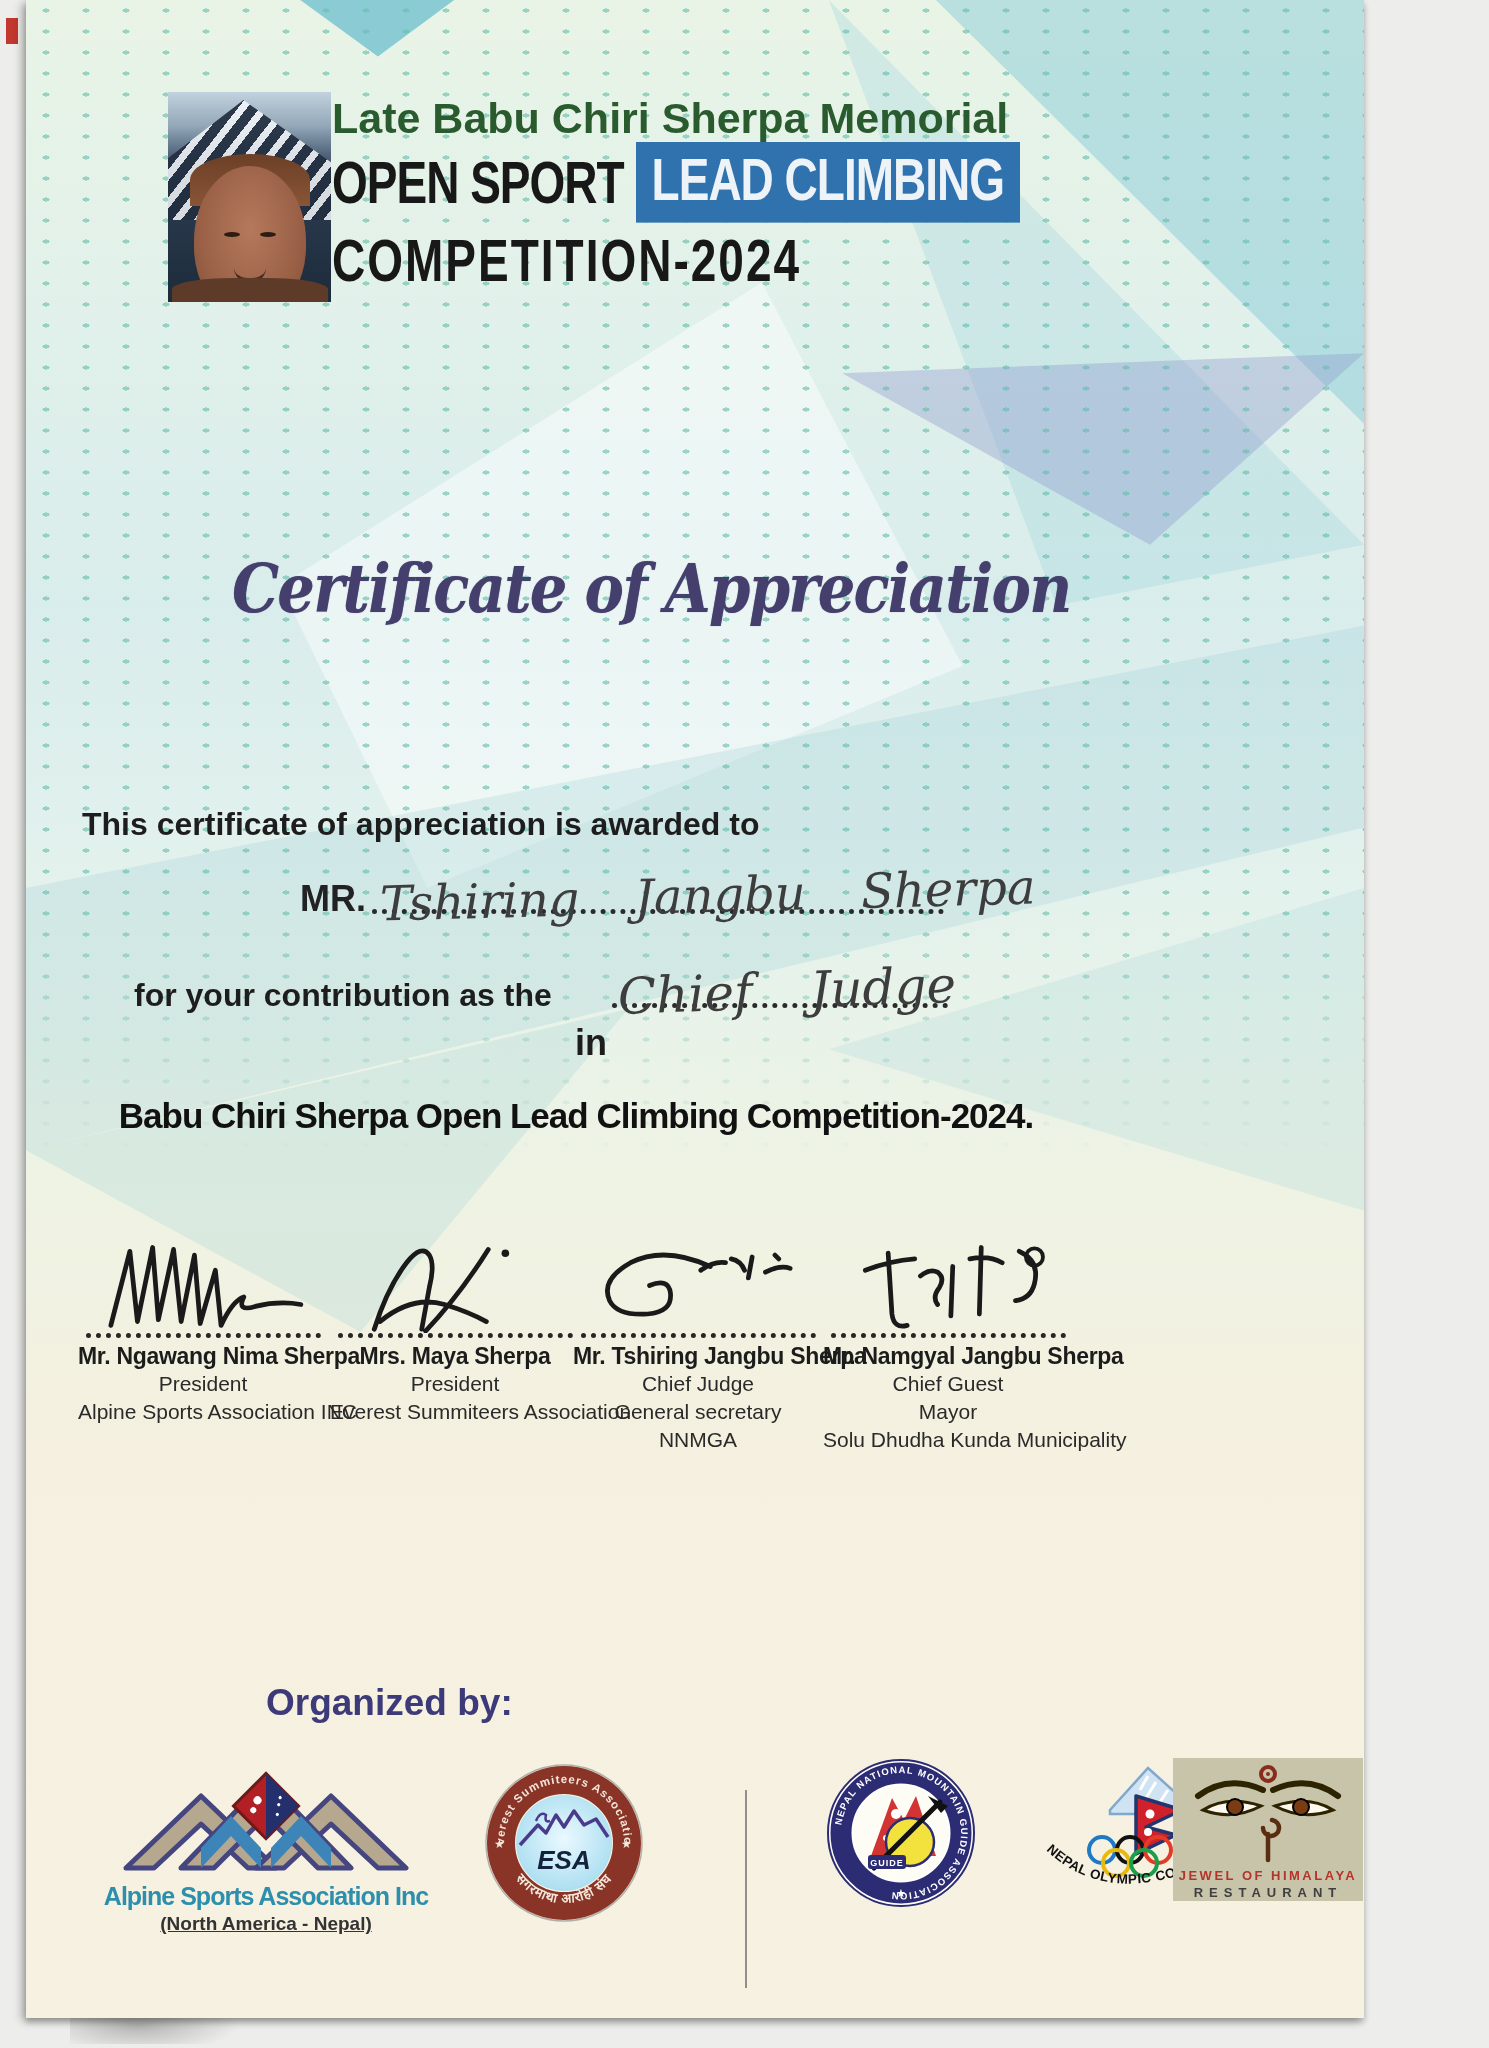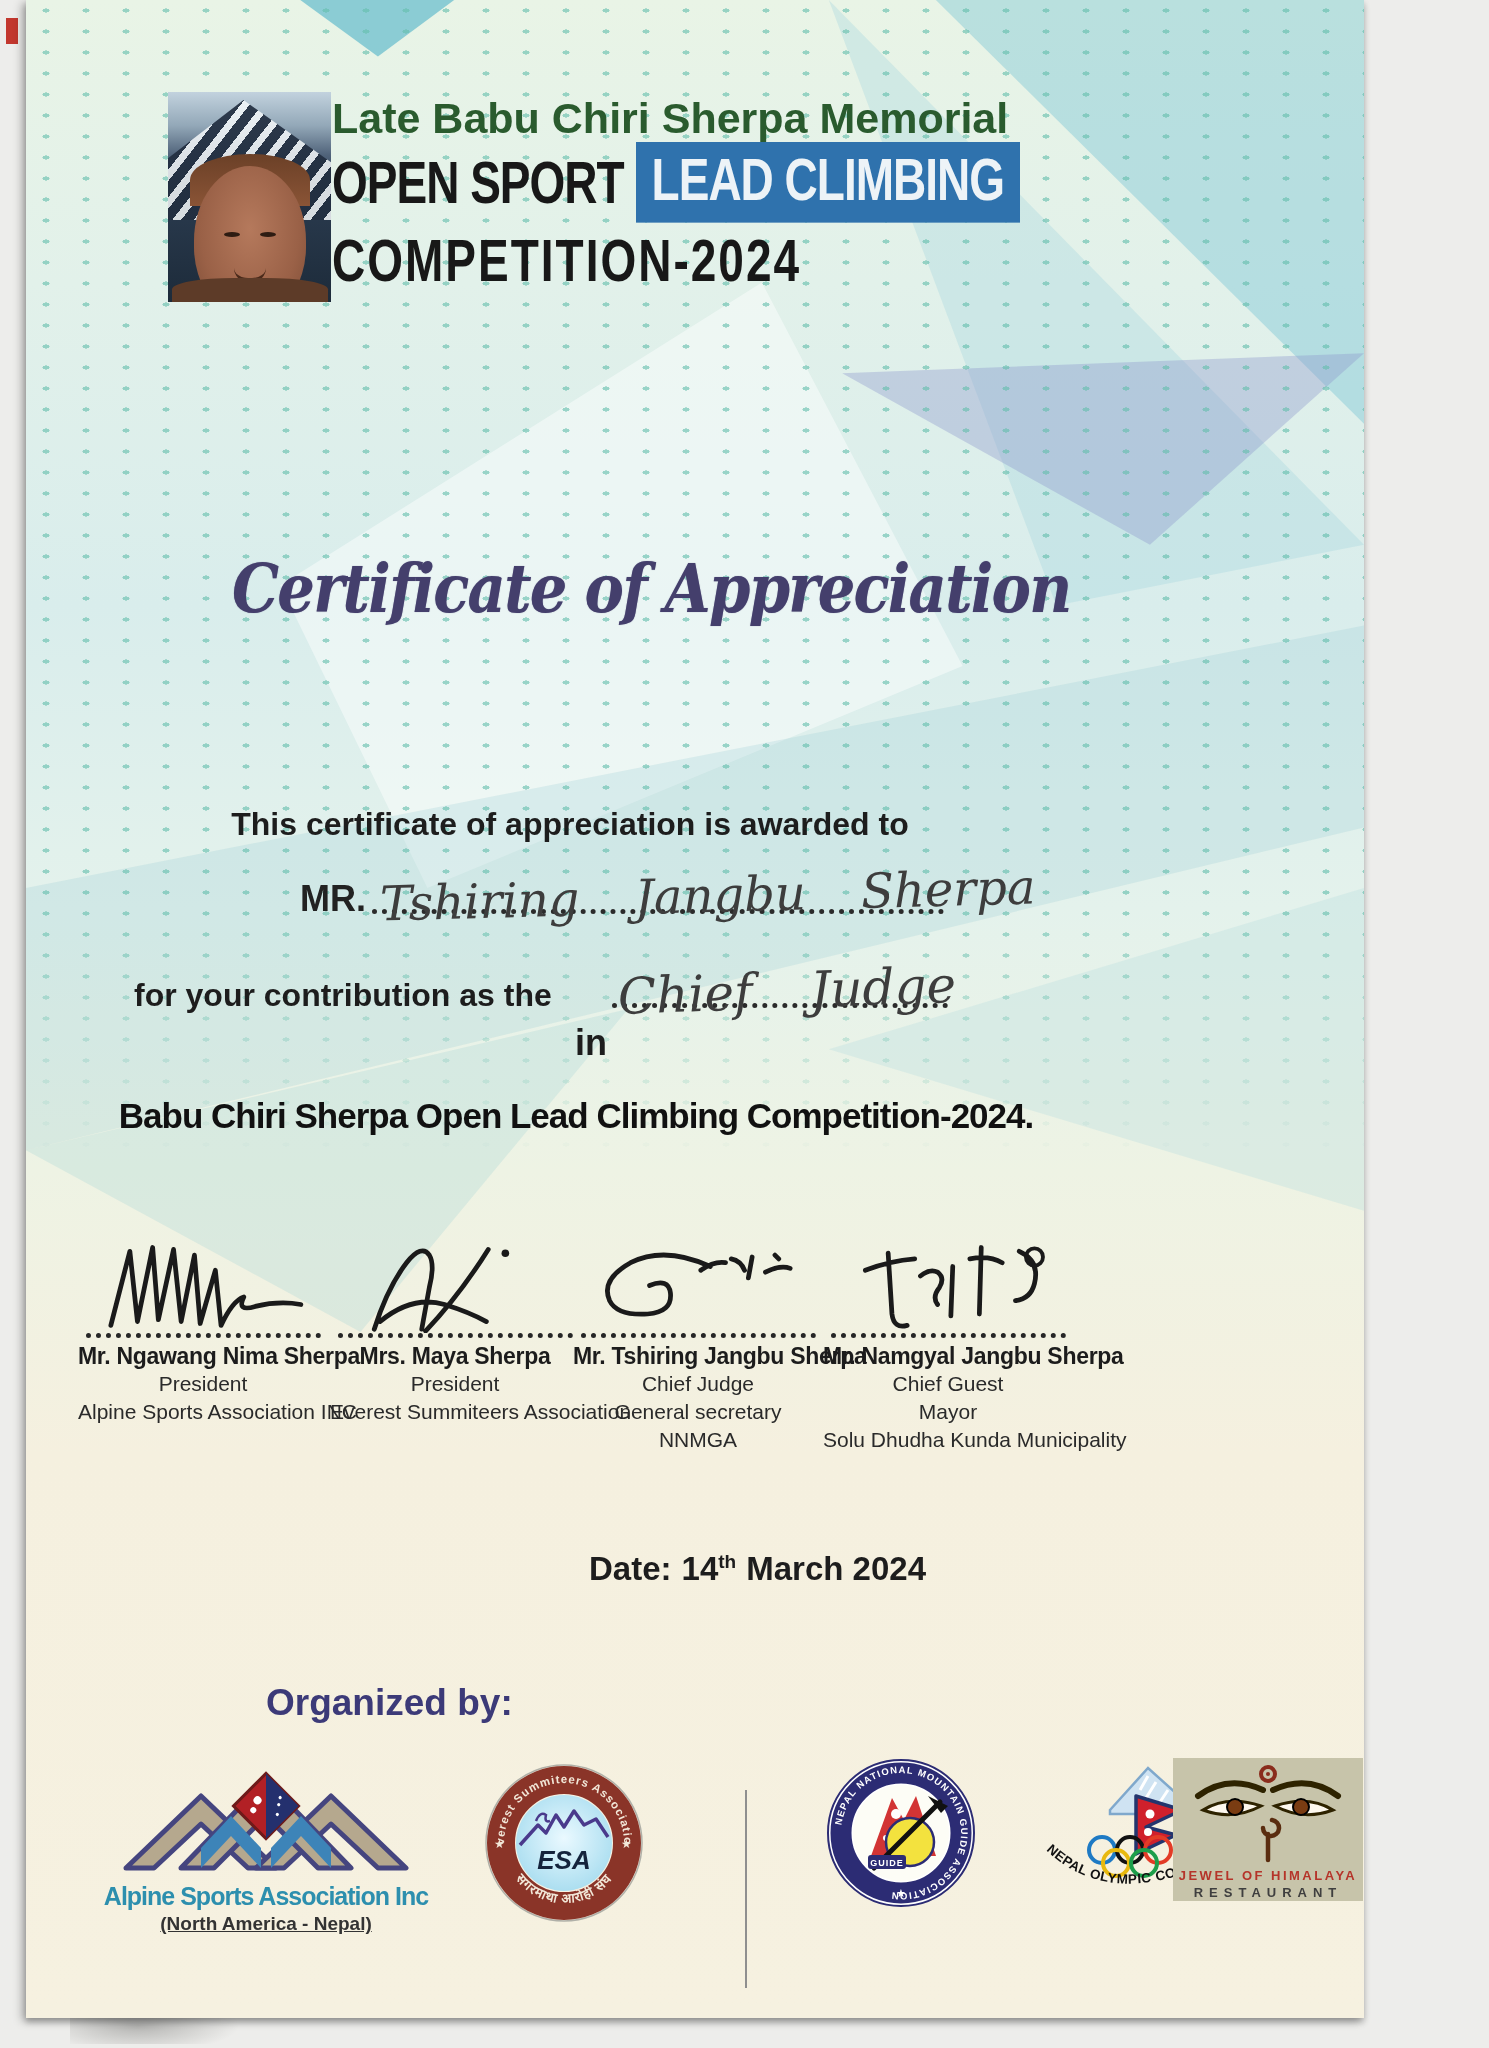--- a/index.html
+++ b/index.html
@@ -59,21 +59,21 @@
   .hdr-lead{font-size:46px;font-weight:bold;color:#edf3f7;letter-spacing:-1px;white-space:nowrap;
     background:#2f72ad;padding:2px 16px 7px;display:flex;align-items:center;}
   .hdr-comp{left:306px;top:226px;font-size:46px;font-weight:bold;color:#181818;letter-spacing:2px;
     transform:scaleY(1.28);transform-origin:top left;white-space:nowrap;}
   
   .script-title{left:150px;top:548px;width:860px;text-align:center;
     font-family:"DejaVu Serif", serif;font-style:italic;font-weight:bold;
     font-size:68px;color:#443f6c;letter-spacing:-2px;transform:scaleX(.87);transform-origin:center;
     text-shadow:0 0 1px rgba(68,63,108,.6);white-space:nowrap;}
   
-  .awarded{left:44px;top:806px;width:1000px;text-align:center;font-size:32px;font-weight:600;color:#1d1d1d;white-space:nowrap;}
+  .awarded{left:56px;top:806px;width:1000px;font-size:32px;font-weight:600;color:#1d1d1d;white-space:nowrap;}
   .hand{font-family:"DejaVu Serif", serif;font-style:italic;color:#3d3d3d;white-space:nowrap;}
   .dotline{display:block;height:0;border-bottom:5px dotted #2b2b2b;}
   .mr-line{left:274px;top:858px;width:700px;height:74px;}
   .mr-line .mr{position:absolute;left:0;bottom:12px;font-size:36px;font-weight:600;color:#222;}
   .mr-line .dotline{position:absolute;left:72px;bottom:18px;width:572px;}
   .mr-line .hand{position:absolute;left:80px;bottom:8px;width:580px;text-align:center;
     font-size:48px;word-spacing:40px;transform:rotate(-1.5deg);}
   .contrib-line{left:108px;top:944px;width:880px;height:84px;}
   .contrib-line .lbl{position:absolute;left:0;bottom:14px;font-size:32px;font-weight:600;color:#1d1d1d;white-space:nowrap;text-align:right;}
   .contrib-line .dotline{position:absolute;left:478px;bottom:20px;width:336px;}
@@ -197,23 +197,20 @@
       <path d="M28,34 q26,-10 52,-12 M52,16 l4,64 q2,16 16,12 M86,40 q10,-8 18,-4 q8,6 2,16 q-8,10 -2,18 M120,30 l-2,52 M138,22 q20,-4 34,4 M150,10 l-2,70 M190,14 q22,10 16,34 q-4,16 -20,18" fill="none" stroke="#1a1a1a" stroke-width="5" stroke-linecap="round" stroke-linejoin="round"></path>
       <circle cx="206" cy="20" r="9" fill="none" stroke="#1a1a1a" stroke-width="4"></circle>
     </svg>
     <div class="sigdots"></div>
     <div class="sig-name">Mr. Namgyal Jangbu Sherpa</div>
     <div class="sig-role">Chief Guest</div>
     <div class="sig-role">Mayor</div>
     <div class="sig-role">Solu Dhudha Kunda Municipality</div>
   </div>
 
-  <div class="abs date-line">
-    <span>Date:</span><span class="sp"></span><span>14</span><sup>th</sup><span class="sp"></span><span>March 2024</span>
-  </div>
 
   <div class="abs organized">Organized by:</div>
 
   <div class="abs logo-asa">
     <svg width="320" height="110" viewBox="0 0 320 110">
       <path d="M20,102 L95,30 L170,102 L142,102 L95,58 L48,102 Z" fill="#b5a88e" stroke="#45457f" stroke-width="5" stroke-linejoin="round"></path>
       <path d="M150,102 L225,30 L300,102 L272,102 L225,58 L178,102 Z" fill="#b5a88e" stroke="#45457f" stroke-width="5" stroke-linejoin="round"></path>
       <path d="M75,102 L160,14 L245,102 L212,102 L160,50 L108,102 Z" fill="#b5a88e" stroke="#45457f" stroke-width="5" stroke-linejoin="round"></path>
       <path d="M95,102 L125,70 L155,102 L155,82 L125,50 L95,82 Z" fill="#3d84b8"></path>
       <path d="M165,102 L195,70 L225,102 L225,82 L195,50 L165,82 Z" fill="#3d84b8"></path>

